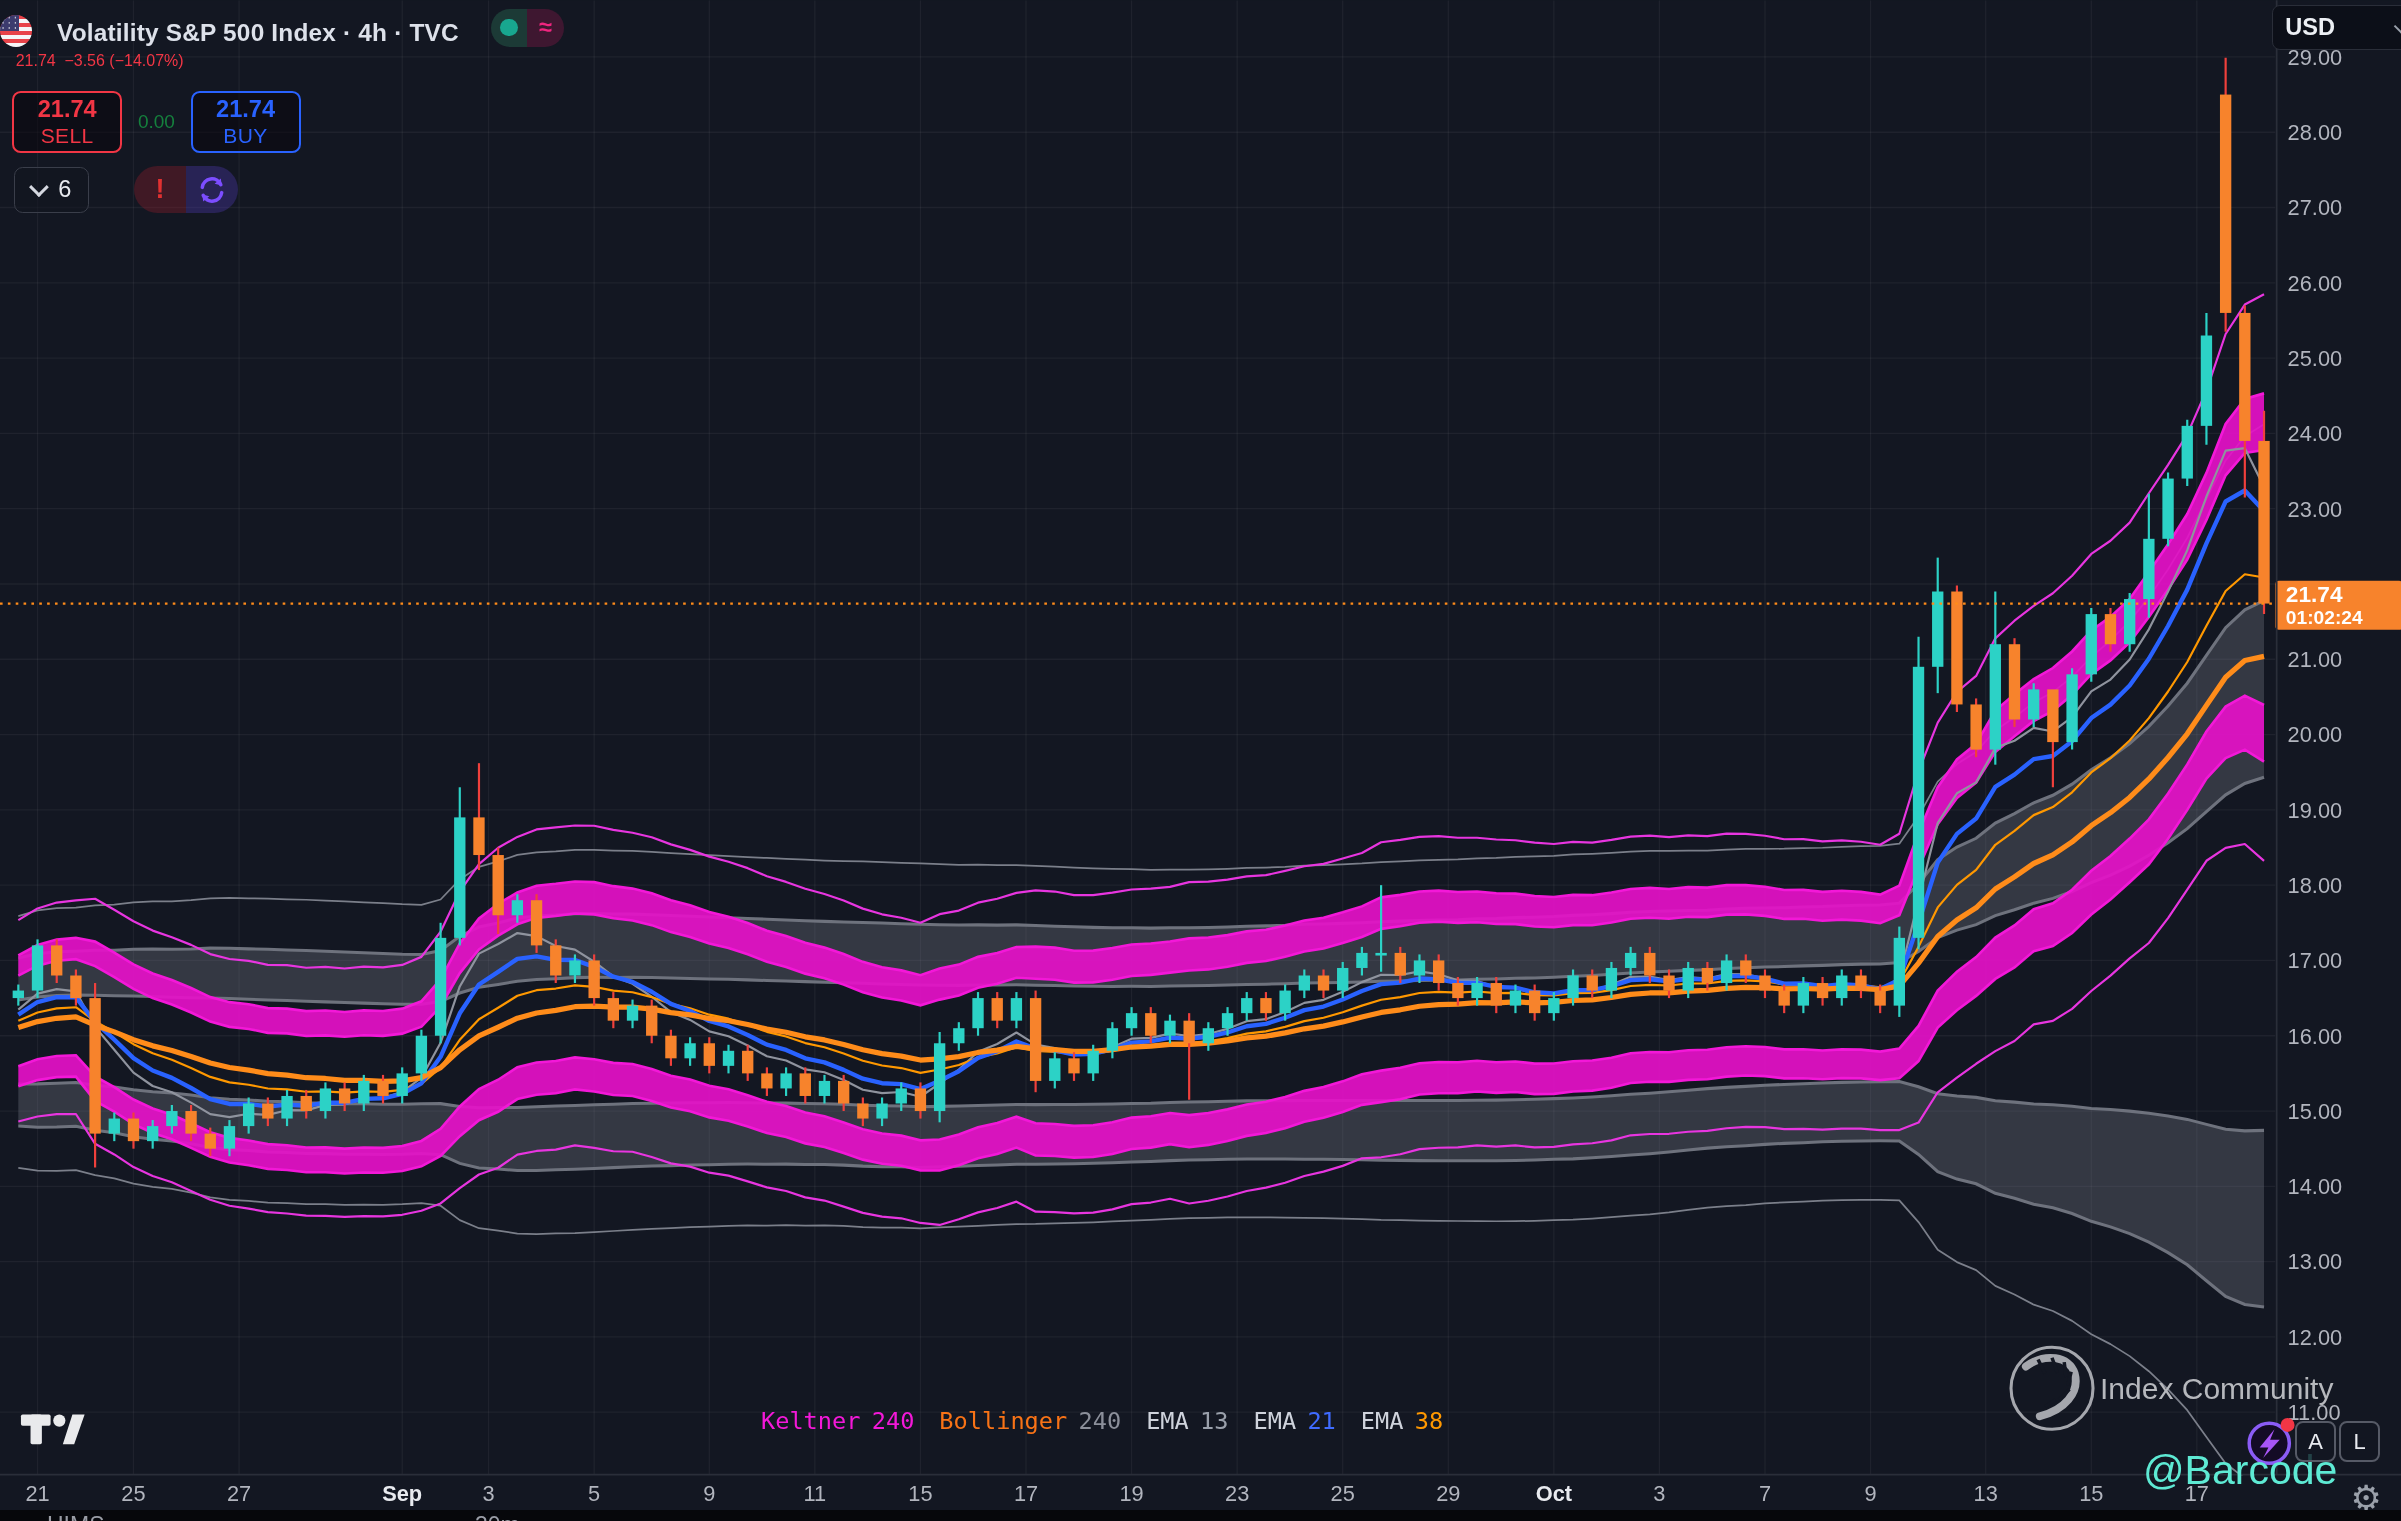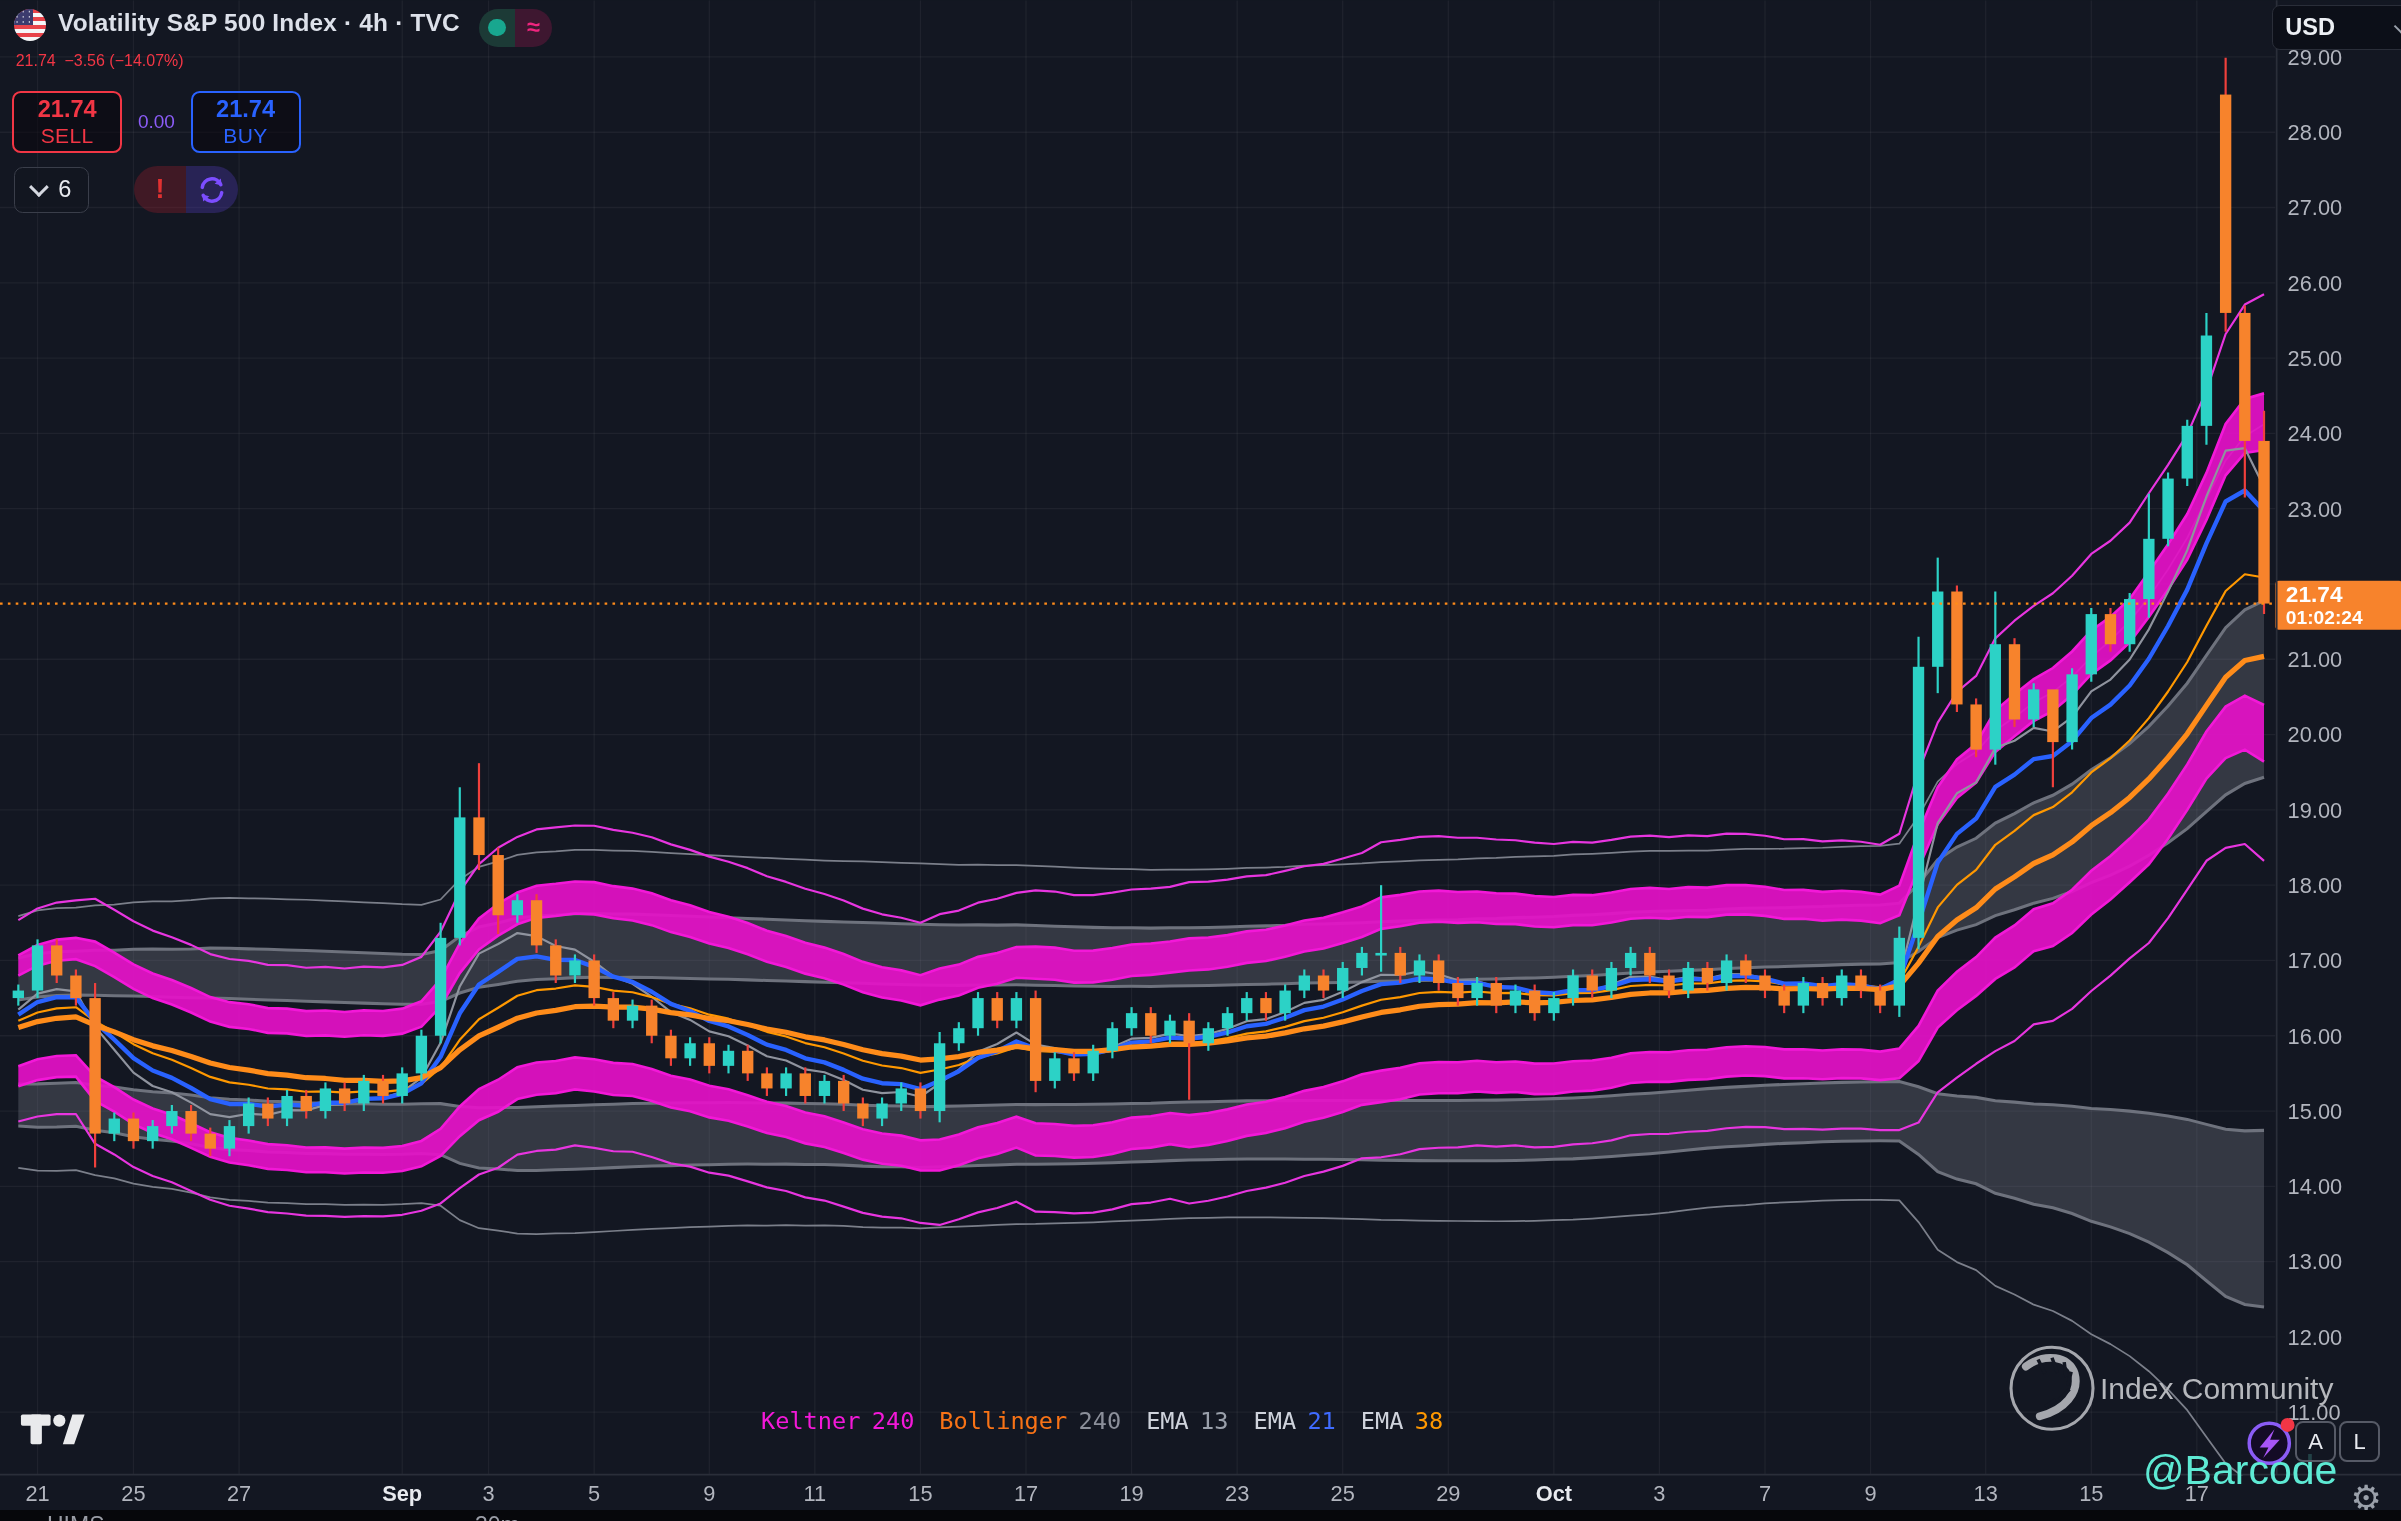--- a/index.html
+++ b/index.html
@@ -2,21 +2,21 @@
 <html style="font-size:14px"><head>
 <meta charset="utf-8">
 <style>
   html,body{margin:0;padding:0}
   body{width:2401px;height:1522px;overflow:hidden;position:relative;background:#131722;
        font-family:"Liberation Sans",sans-serif;-webkit-font-smoothing:antialiased}
   .abs{position:absolute}
   #chart-svg{position:absolute;left:0;top:0}
 
   
-  #title-row{left:14px;top:8.7px;display:flex;align-items:flex-start;gap:12px;z-index:5}
+  #title-row{left:0;top:8.7px;display:flex;align-items:flex-end;gap:25px;z-index:5}
   .flag{width:32px;height:32px;border-radius:50%;overflow:hidden;position:relative;flex:0 0 auto;
         background:repeating-linear-gradient(180deg,#e8434a 0 4px,#f5f6f8 4px 8px)}
   .flag .canton{position:absolute;left:0;top:0;width:58%;height:50%;background:#3c3b6e;
         background-image:radial-gradient(#fff 1px,transparent 1px);background-size:6.1px 5.2px}
   #symbol-title{color:#dde1ea;font-size:24.4px;font-weight:bold;letter-spacing:0.2px;white-space:nowrap}
   #quality-toggle{width:73px;height:38px;border-radius:19px;overflow:hidden;display:flex;margin-left:7px}
   #quality-toggle .half{width:50%;height:100%;display:flex;align-items:center;justify-content:center}
   #quality-toggle .g{background:#1c3a36}
   #quality-toggle .r{background:#3e1730}
   .green-dot{width:17.5px;height:17.5px;border-radius:50%;background:#18a78f}
@@ -25,21 +25,21 @@
   #change-row{left:15.7px;top:52px;color:#f23645;font-size:16px;font-weight:500;z-index:5;white-space:nowrap}
   #change-row span{margin-right:8.7px}
 
   #order-row{left:12.2px;top:91px;display:flex;align-items:center;gap:15.7px;z-index:5}
   .order-btn{width:106px;height:58px;border-radius:8.7px;display:flex;flex-direction:column;
              align-items:center;justify-content:center;background:rgba(10,6,12,.55)}
   .sell{border:2.2px solid #f23645;color:#f23645}
   .buy{border:2.2px solid #2962ff;color:#2962ff}
   .order-price{font-size:23.6px;font-weight:bold;line-height:1.15}
   .order-label{font-size:21px;font-weight:500;letter-spacing:0.4px}
-  #spread{color:#8b5cf6;font-size:19px}
+  #spread{color:#15803d;font-size:19px}
 
   #tools-row{left:14px;top:166px;display:flex;align-items:center;gap:45px;z-index:5}
   #candles-dropdown{width:73px;height:44px;border-radius:8.7px;border:1.7px solid #3a3e4a;
        background:rgba(19,22,32,.6);display:flex;align-items:center;justify-content:center;gap:12.2px}
   .chev{width:11.3px;height:11.3px;border-left:3.1px solid #d5d8e0;border-bottom:3.1px solid #d5d8e0;
         transform:rotate(-45deg);margin-top:-5.2px}
   #candles-count{color:#e8eaef;font-size:23.6px}
   #alert-pill{height:47px;border-radius:23.6px;display:flex;overflow:hidden}
   #alert-pill .half{width:52px;height:100%;display:flex;align-items:center;justify-content:center}
   #alert-pill .warn{background:rgba(150,28,44,.35)}

